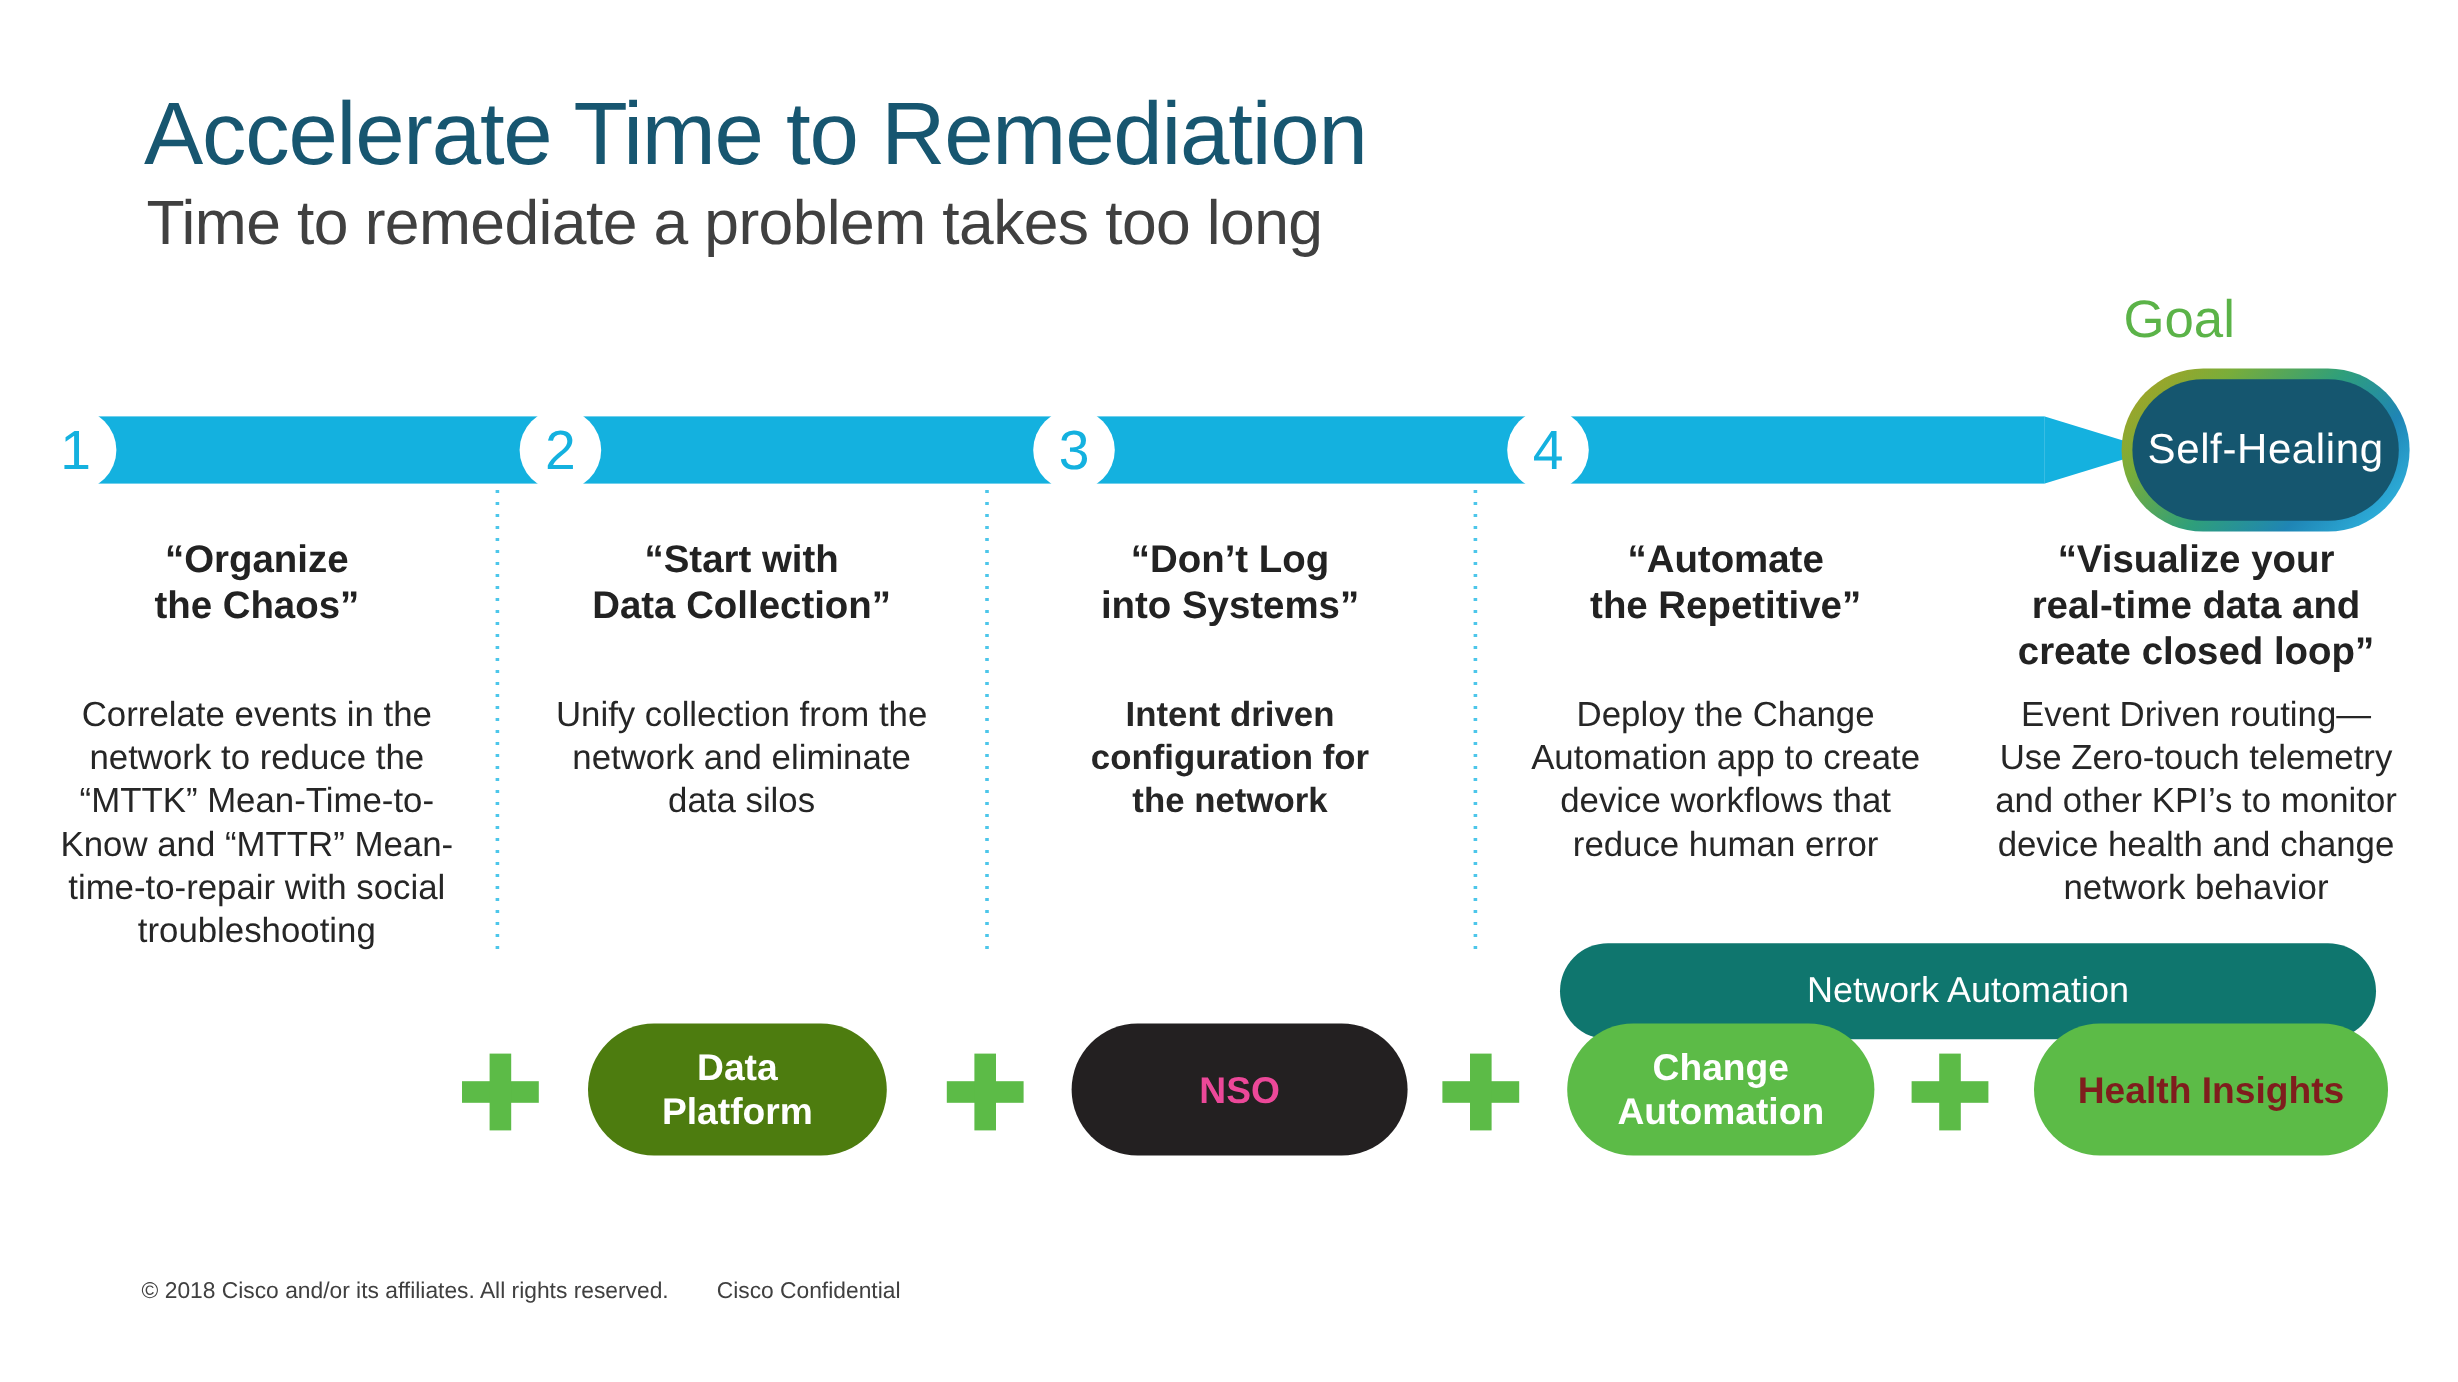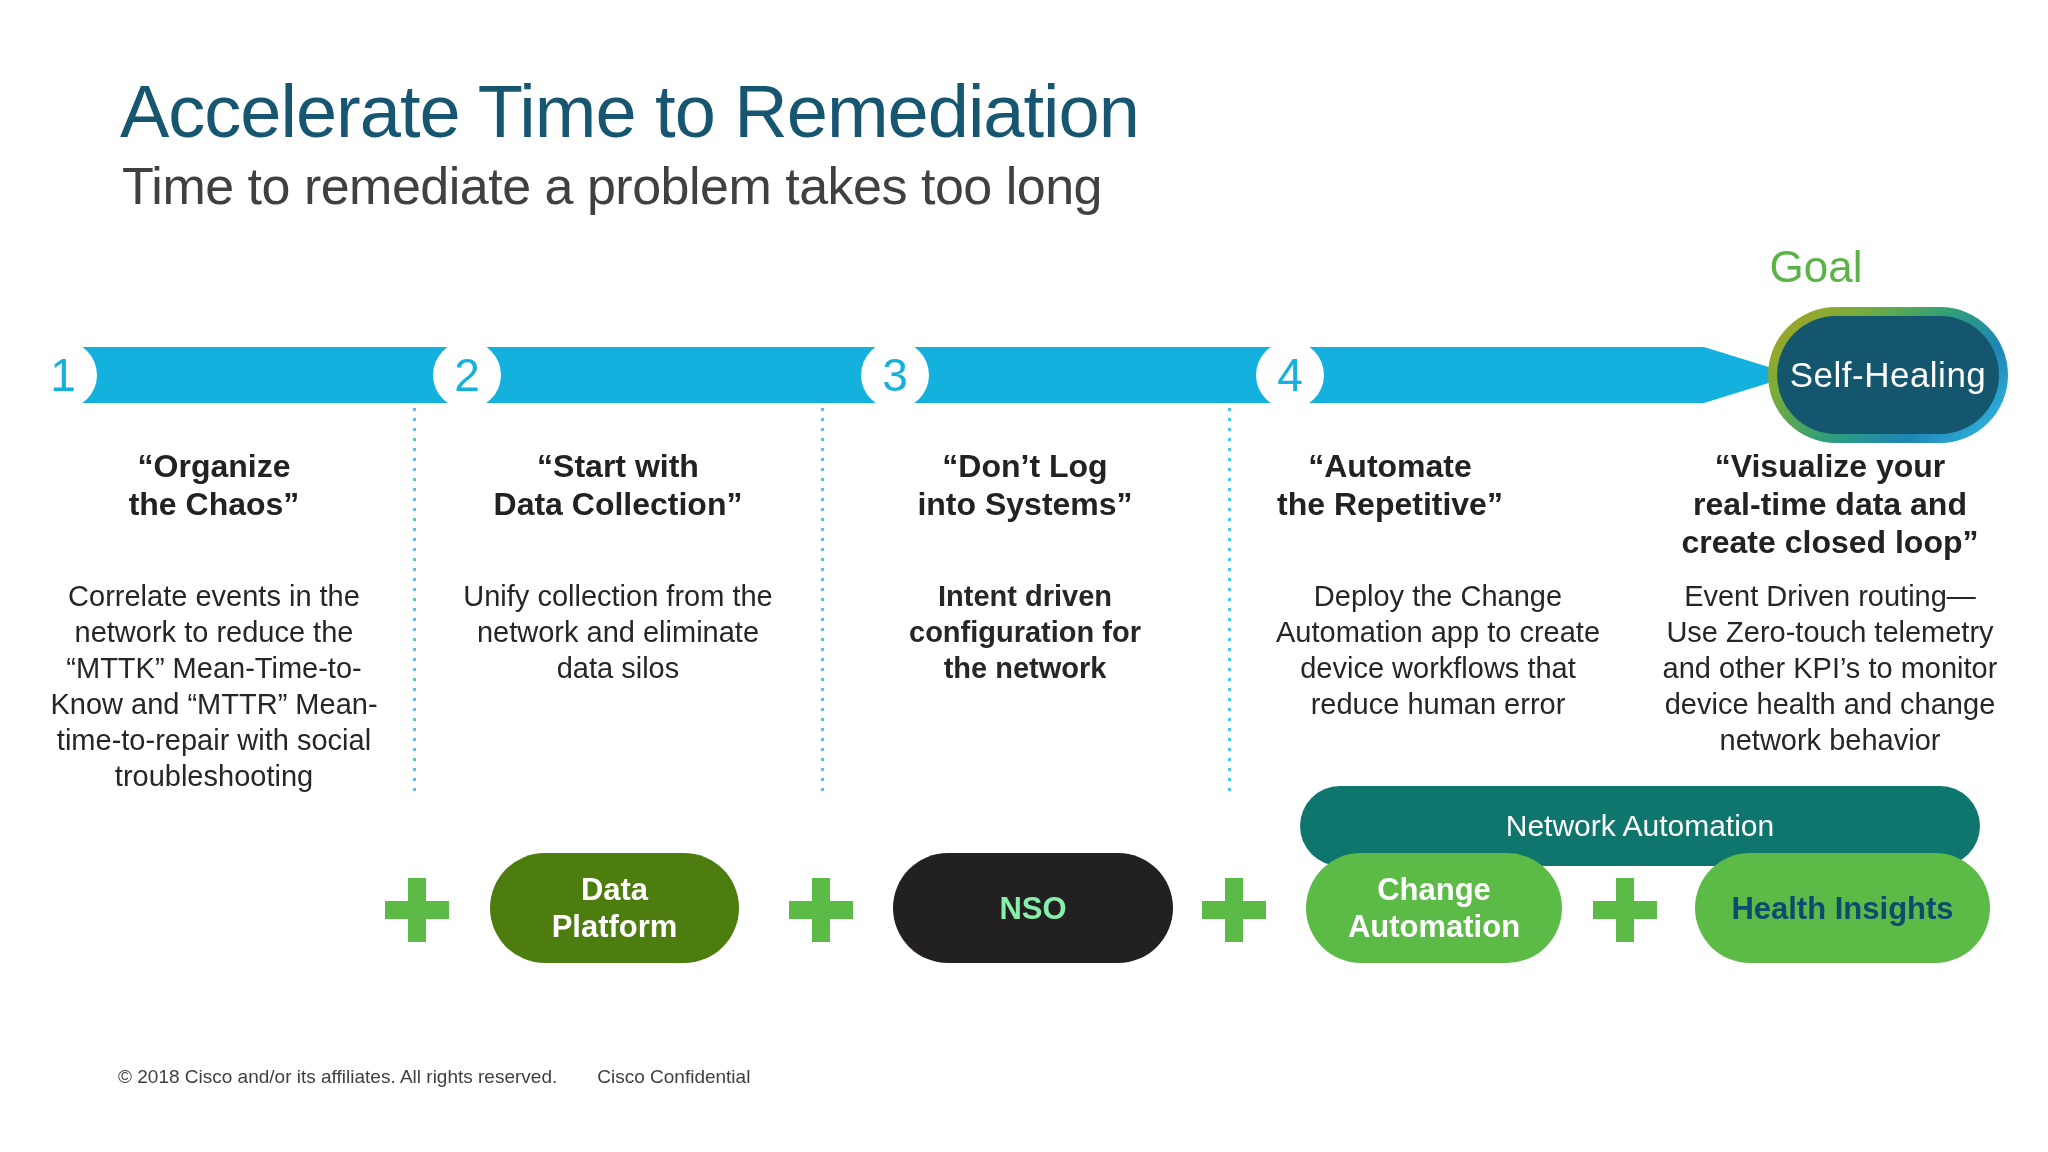--- a/index.html
+++ b/index.html
@@ -128,21 +128,21 @@
     font-size: 29px;
     font-weight: 400;
     line-height: 36px;
     color: #262626;
     white-space: pre-line;
     text-align: center;
   }
   .h1 { left: 24px;   top: 447px; width: 380px; }
   .h2 { left: 428px;  top: 447px; width: 380px; }
   .h3 { left: 845px;  top: 447px; width: 360px; }
-  .h4 { left: 1200px; top: 447px; width: 380px; }
+  .h4 { left: 1248px; top: 447px; width: 380px; }
   .h5 { left: 1634px; top: 447px; width: 392px; }
   .b1 { left: 24px;   top: 578px; width: 380px; }
   .b2 { left: 428px;  top: 578px; width: 380px; }
   .b3 { left: 845px;  top: 578px; width: 360px; font-weight: bold; }
   .b4 { left: 1248px; top: 578px; width: 380px; }
   .b5 { left: 1634px; top: 578px; width: 392px; }
 
   
   .banner {
     position: absolute;
@@ -274,24 +274,24 @@
 and other KPI’s to monitor
 device health and change
 network behavior</div>
 
   <div class="banner">Network Automation</div>
 
   <div class="pl0"></div>
   <div class="pill p1" style="background: #4d7c0f; color: rgb(255, 255, 255);">Data
 Platform</div>
   <div class="plus x0"></div>
-  <div class="pill p2" style="background: rgb(35, 32, 33); color: #86efac;">NSO</div>
+  <div class="pill p2" style="background: rgb(35, 32, 33); color: #ec4899;">NSO</div>
   <div class="plus x1"></div>
   <div class="pill p3" style="background: rgb(92, 187, 71); color: rgb(255, 255, 255);">Change
 Automation</div>
   <div class="plus x2"></div>
-  <div class="pill p4" style="background: rgb(92, 187, 71); color: #0c4a6e;">Health Insights</div>
+  <div class="pill p4" style="background: rgb(92, 187, 71); color: #7f1d1d;">Health Insights</div>
 
   <div class="footer">
     <span>© 2018  Cisco and/or its affiliates. All rights reserved.</span><span class="confidential">Cisco Confidential</span>
   </div>
 
 </div>
 
 </body></html>

